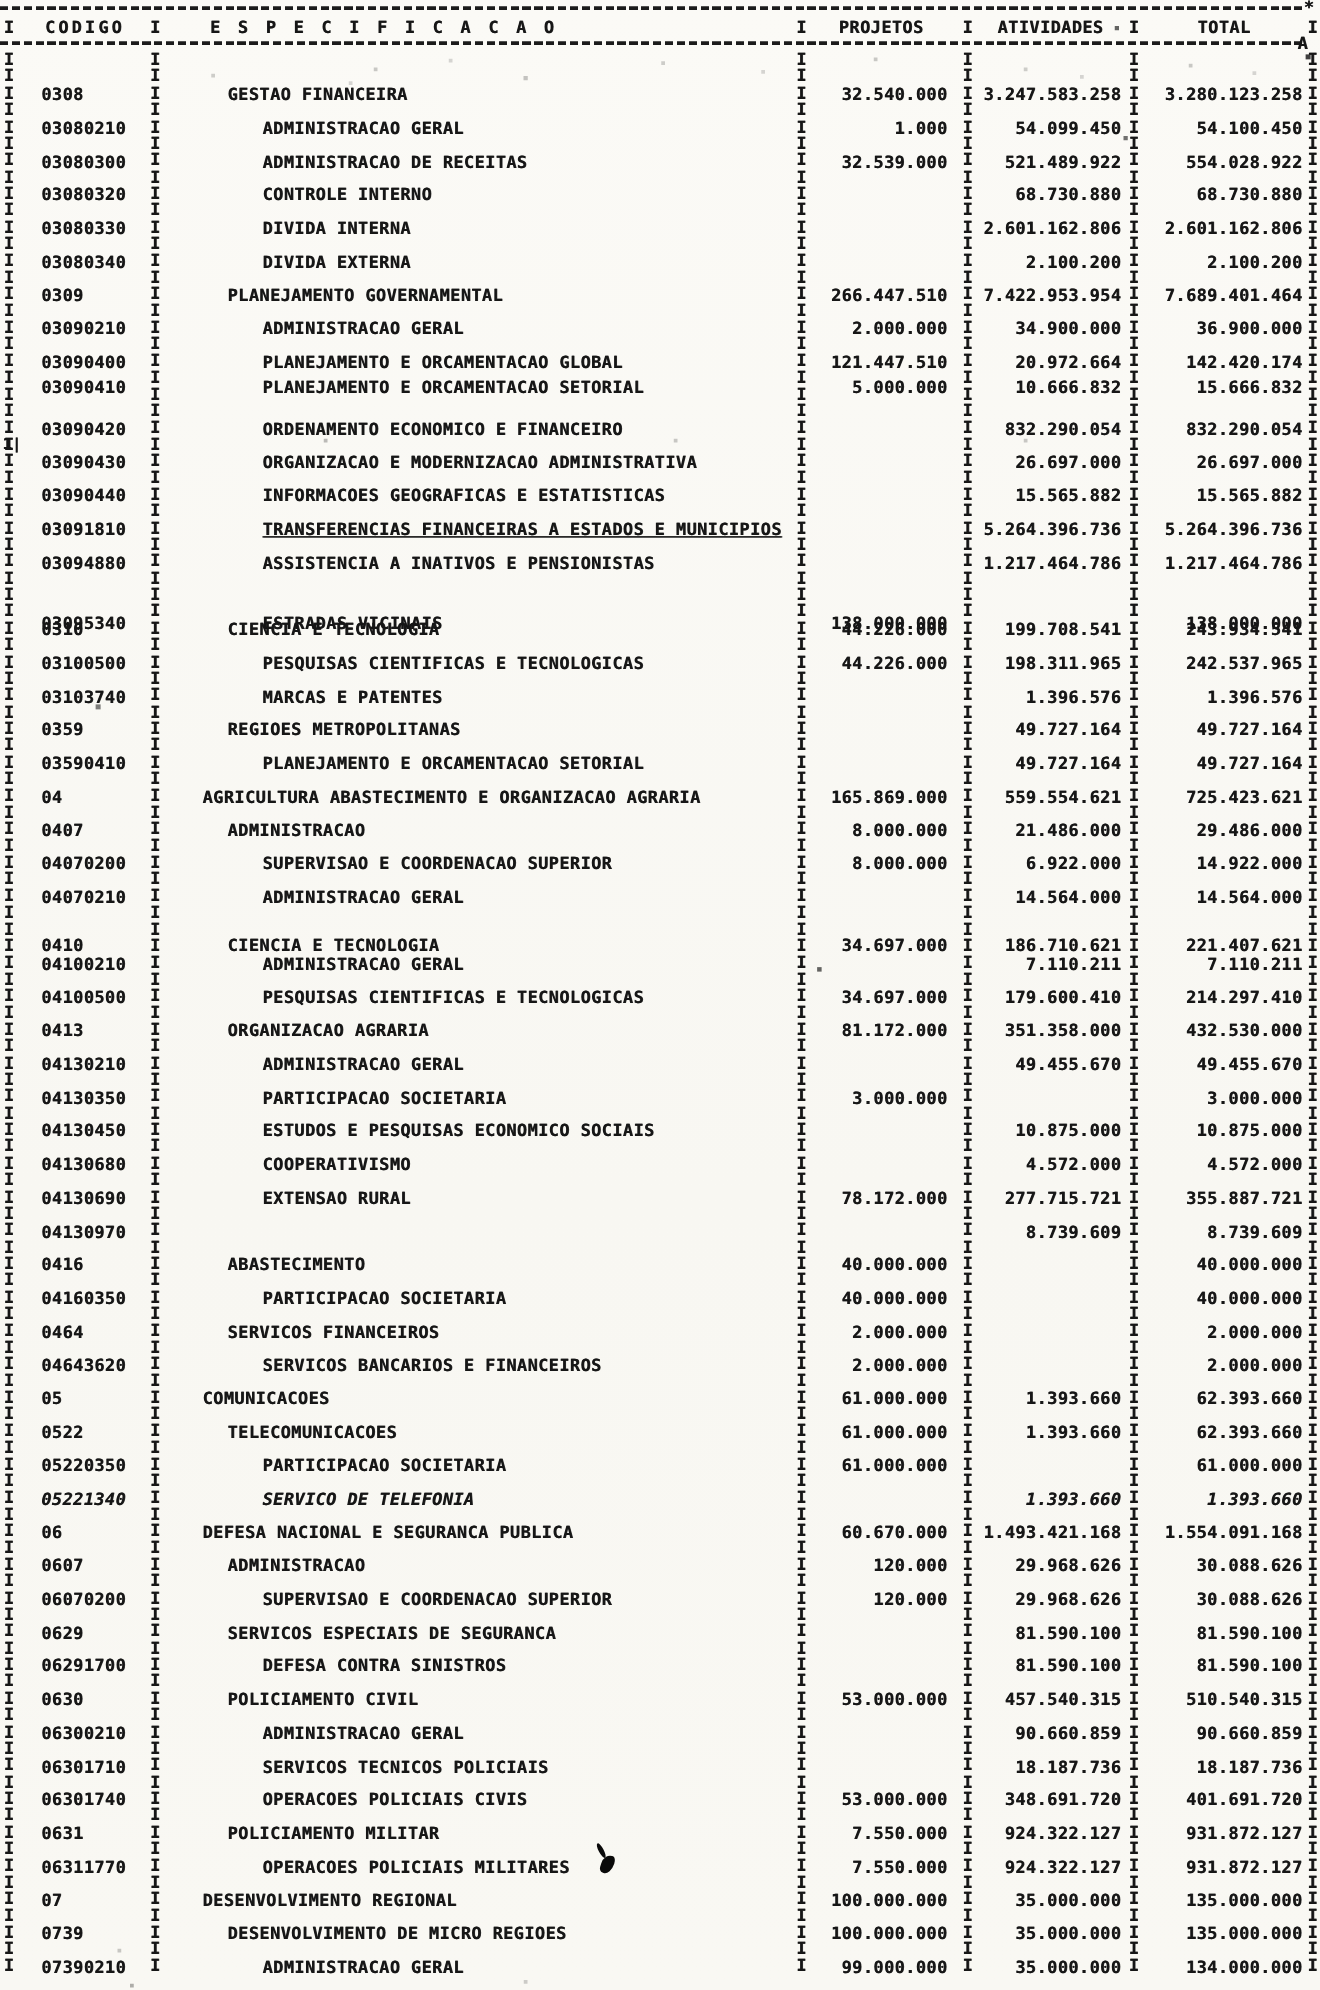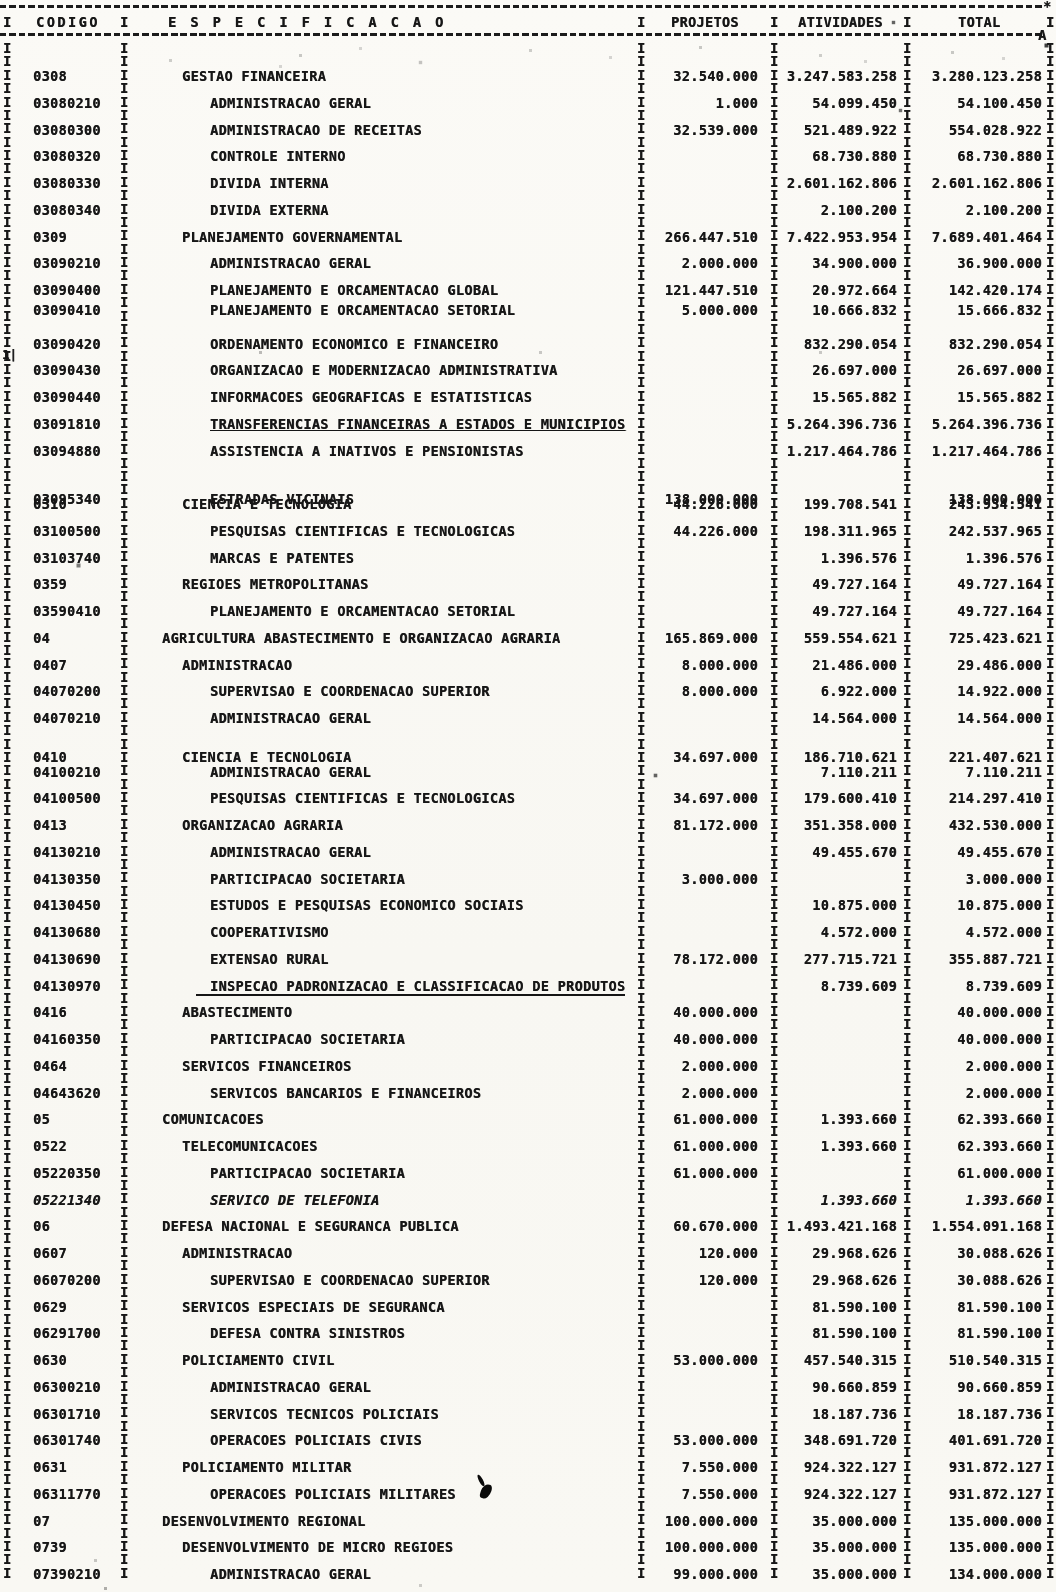--- a/index.html
+++ b/index.html
@@ -1003,21 +1003,20 @@
     </div>
       <div class="row" style="top: 951.75px;">
       <span class="cell code">04130690</span>
       <span class="cell spec" style="left: 210px;">EXTENSAO RURAL</span>
       <span class="cell num projetos">78.172.000</span>
       <span class="cell num atividades">277.715.721</span>
       <span class="cell num total">355.887.721</span>
     </div>
       <div class="row" style="top: 978.5px;">
       <span class="cell code">04130970</span>
-      <span class="cell spec underlined" style="left: 210px;">INSPECAO PADRONIZACAO E CLASSIFICACAO DE PRODUTOS</span>
       <span class="cell num projetos"></span>
       <span class="cell num atividades">8.739.609</span>
       <span class="cell num total">8.739.609</span>
     </div>
       <div class="row" style="top: 1005.25px;">
       <span class="cell code">0416</span>
       <span class="cell spec" style="left: 182px;">ABASTECIMENTO</span>
       <span class="cell num projetos">40.000.000</span>
       <span class="cell num atividades"></span>
       <span class="cell num total">40.000.000</span>

